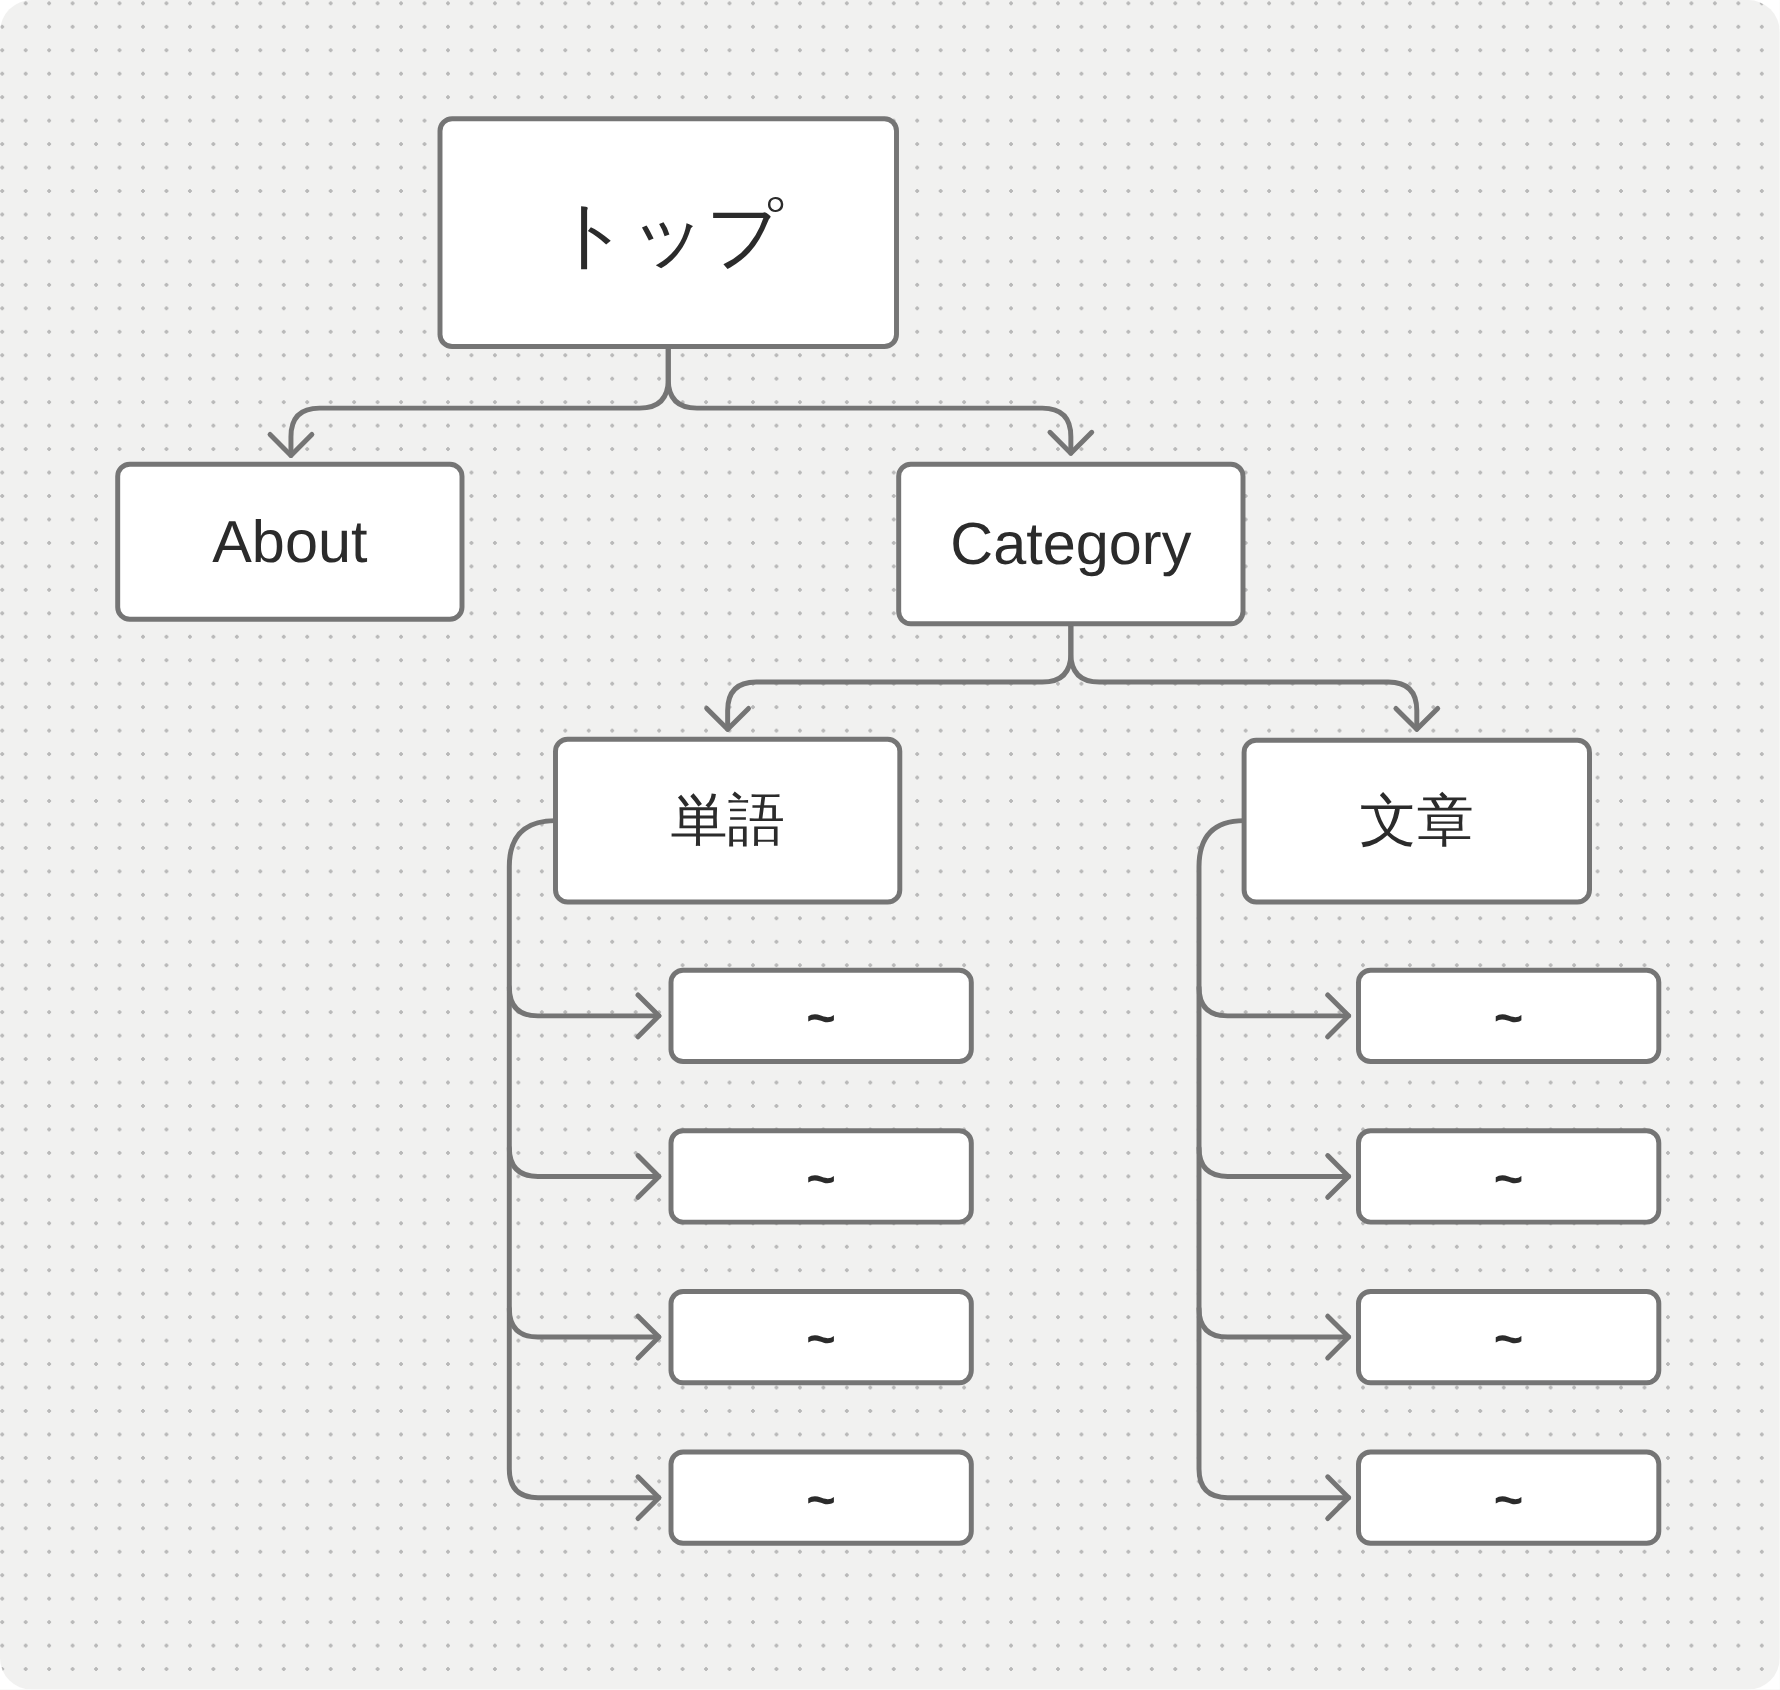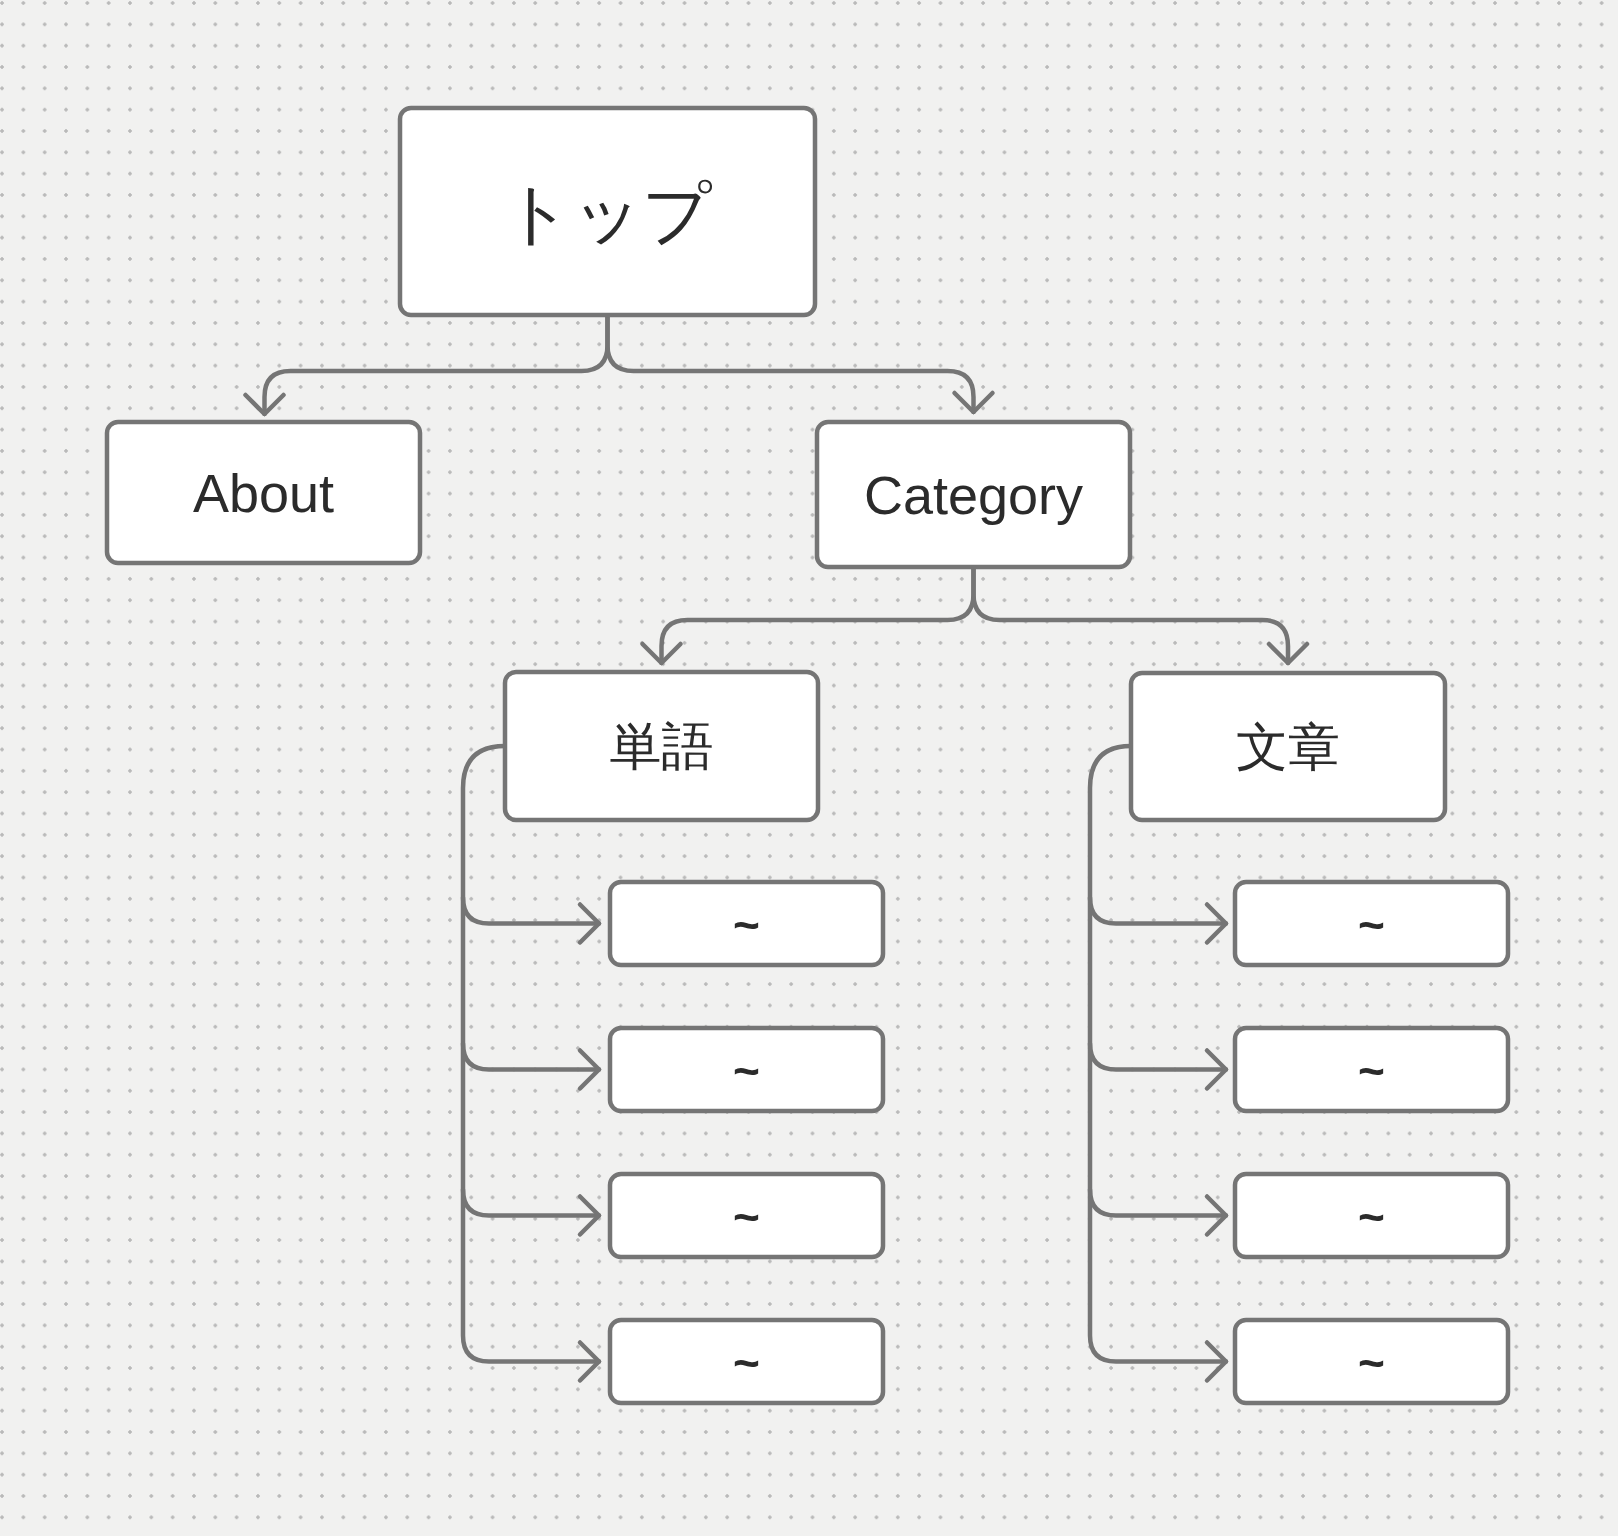--- a/index.html
+++ b/index.html
@@ -13,20 +13,21 @@
     font-family: "Liberation Sans", "DejaVu Sans", sans-serif;
   }
   .canvas {
     position: relative;
     width: 1618px;
     height: 1536px;
     background-color: #f1f1f0;
     background-image: radial-gradient(circle, #b9b9b9 1.5px, rgba(0,0,0,0) 1.7px);
     background-size: 21.33px 21.33px;
     background-position: 12.7px 13.7px;
+    border-radius: 29px;
   }
   svg { display: block; }
   .edge-line {
     fill: none;
     stroke: #757575;
     stroke-width: 4.5;
     stroke-linecap: round;
     stroke-linejoin: round;
   }
   .node-rect {

